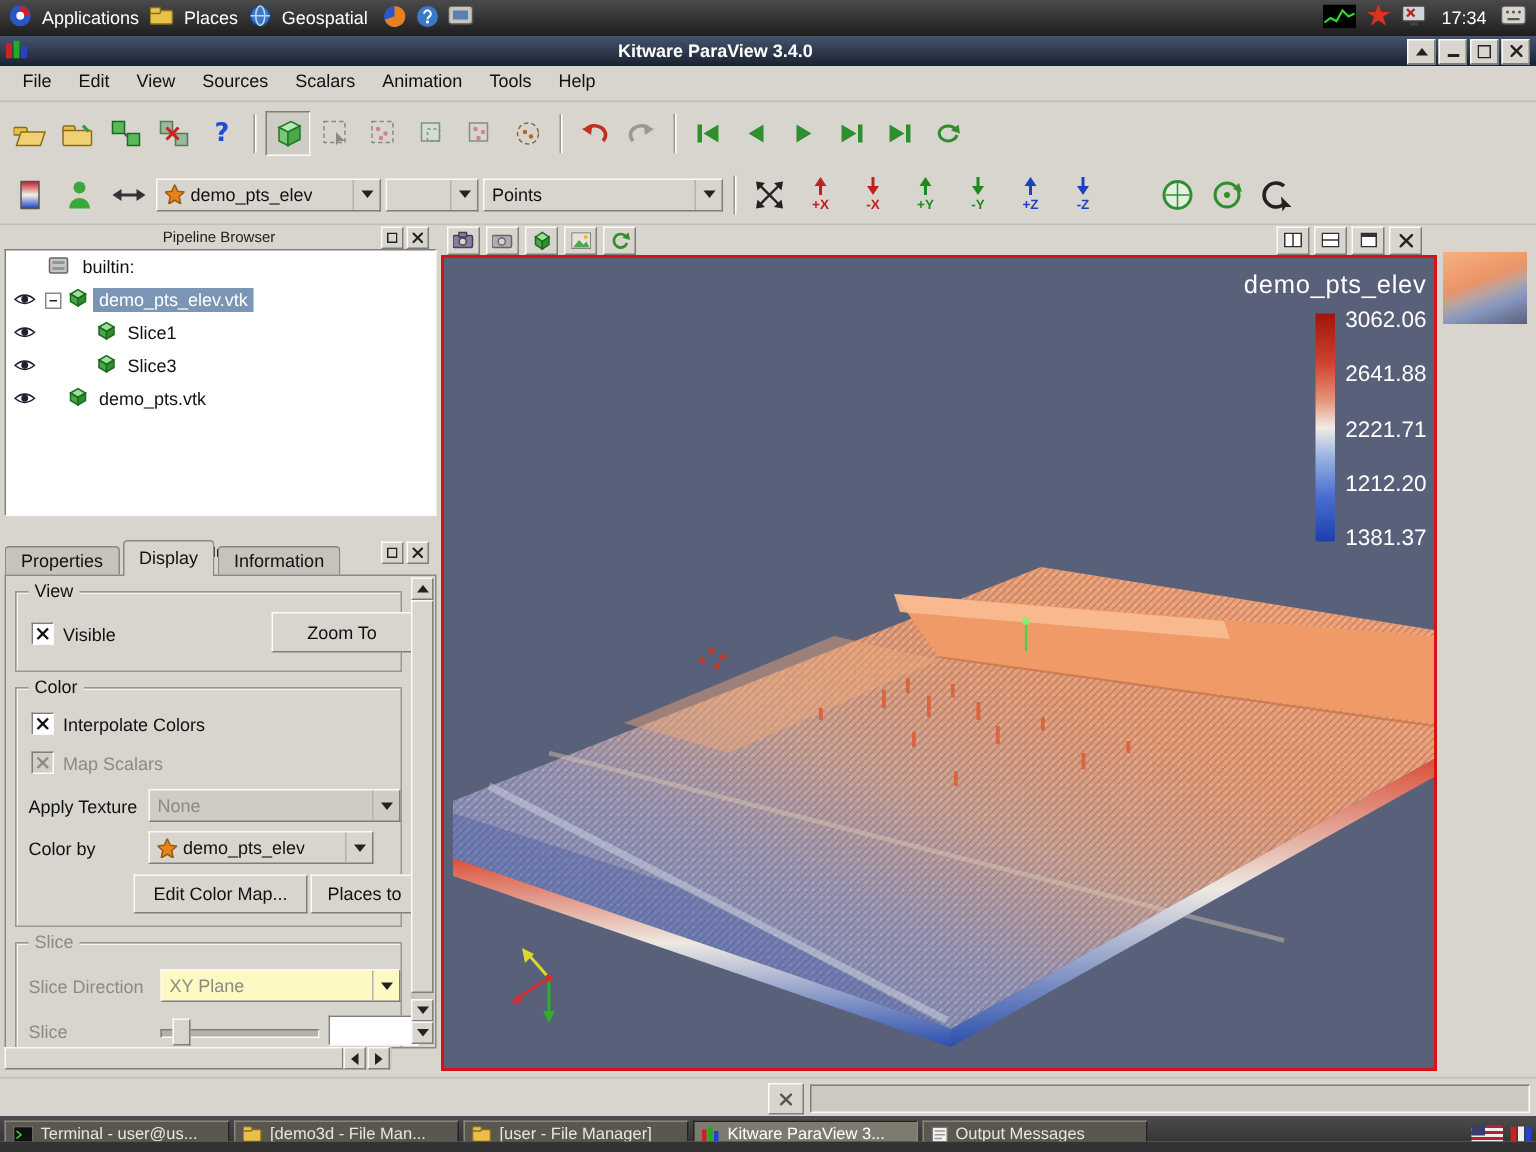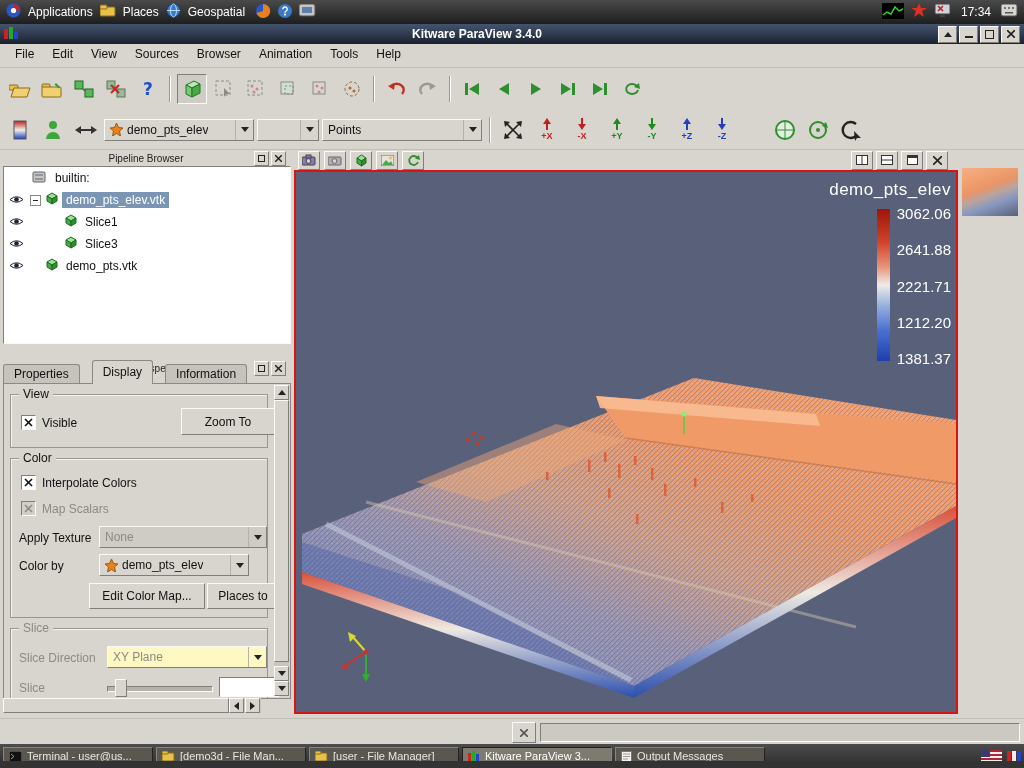--- a/index.html
+++ b/index.html
@@ -49,21 +49,21 @@
   
   #pipeline-tree{left:3px;top:166px;width:286px;height:176px;background:#fff;border:1px solid;border-color:#7f7e79 #fbfaf7 #fbfaf7 #7f7e79;overflow:hidden;}
   .treerow{position:relative;height:22px;display:flex;align-items:center;font-size:12px;}
   .eye{position:absolute;left:5px;top:5px;}
   .treelabel{padding:1px 4px;}
   .treelabel.sel{background:#7b96b4;color:#fff;}
   .expander{width:9px;height:9px;background:#fff;border:1px solid #8a8984;display:flex;align-items:center;justify-content:center;margin-right:4px;}
   .expander::after{content:"";display:block;width:5px;height:1px;background:#222;}
   
   .tabs{position:absolute;left:3px;top:360px;height:24px;display:flex;align-items:flex-end;}
-  .tab{height:19px;line-height:19px;padding:0 10px;background:#c6c3bc;border:1px solid #8a8984;border-bottom:none;border-radius:3px 3px 0 0;margin-right:12px;font-size:12px;position:relative;}
+  .tab{height:19px;line-height:19px;padding:0 10px;background:#c6c3bc;border:1px solid #8a8984;border-bottom:none;border-radius:3px 3px 0 0;margin-right:2px;font-size:12px;position:relative;}
   .tab.active{height:23px;line-height:23px;background:#d8d5ce;z-index:3;}
   #insp-pane{left:3px;top:383px;width:286px;height:314px;background:#d8d5ce;border:1px solid #8a8984;overflow:hidden;}
   .grp{position:absolute;left:6px;width:256px;border:1px solid #98968f;box-shadow:inset 1px 1px 0 #f6f4f0;}
   .grp-legend{position:absolute;top:-8px;left:8px;background:#d8d5ce;padding:0 4px;font-size:12px;}
   .chkrow{position:absolute;display:flex;align-items:center;gap:6px;font-size:12px;}
   .cb{width:13px;height:13px;background:#fff;border:1px solid;border-color:#7f7e79 #fbfaf7 #fbfaf7 #7f7e79;display:flex;align-items:center;justify-content:center;}
   .cb.dis{background:#d2cfc8;}
   .dis-text{color:#8b8a85;}
   .btn{position:absolute;display:flex;align-items:center;justify-content:center;font-size:12px;
     background:#d8d5ce;border:1px solid;border-color:#fbfaf7 #7f7e79 #7f7e79 #fbfaf7;}
@@ -206,21 +206,21 @@
           <line x1="8" y1="0" x2="0" y2="8" stroke="#222" stroke-width="1.6"></line>
         </svg>
       </div>
   </div>
 
   <div id="menubar" class="abs">
     <span class="menuitem">File</span>
     <span class="menuitem">Edit</span>
     <span class="menuitem">View</span>
     <span class="menuitem">Sources</span>
-    <span class="menuitem">Browser</span>
+    <span class="menuitem">Scalars</span>
     <span class="menuitem">Animation</span>
     <span class="menuitem">Tools</span>
     <span class="menuitem">Help</span>
   </div>
 
   <div id="toolbar1" class="abs toolbar">
     <div class="tbtn">
       <svg width="22" height="17">
           <rect x="0" y="4" width="9" height="5" rx="1" fill="#e8c04a" stroke="#8a6c1a"></rect>
           <polygon points="2,16 5,7 21,7 18,16" fill="#f0d070" stroke="#8a6c1a"></polygon>

